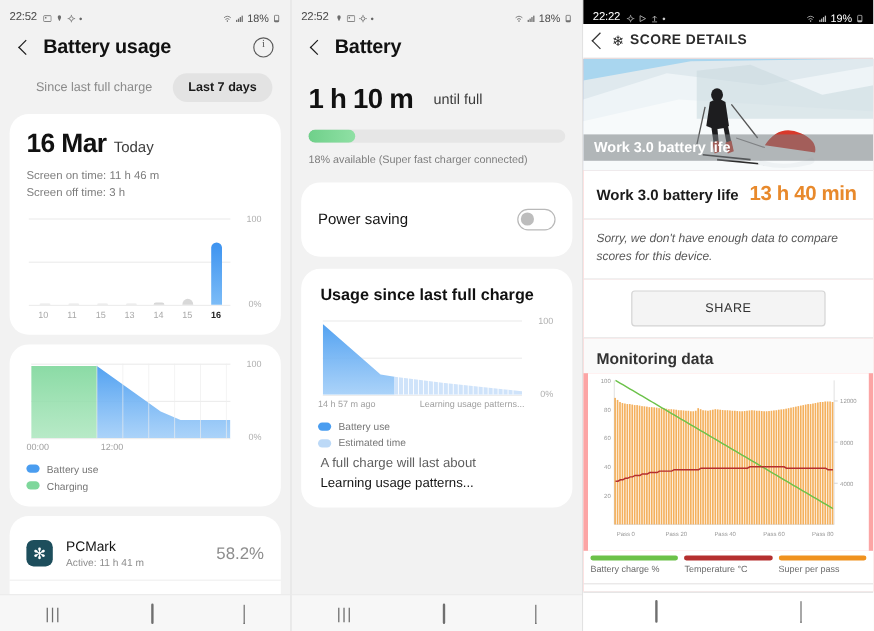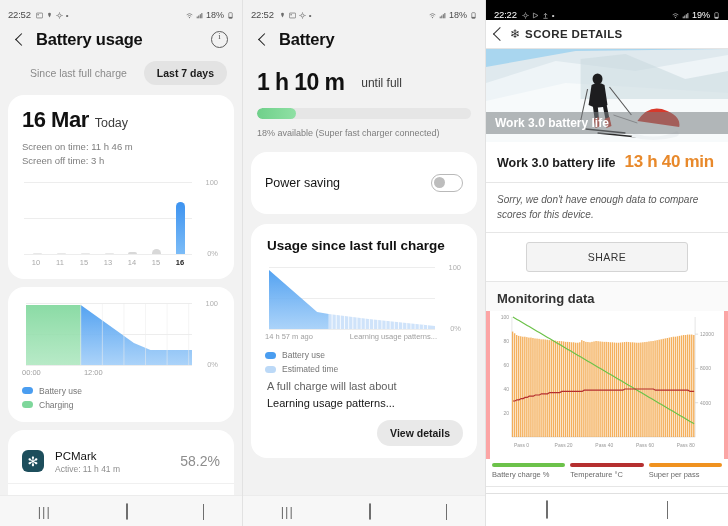--- a/index.html
+++ b/index.html
@@ -423,23 +423,20 @@
             </div>
           <div class="lg">
               <i class="dot" style="background:#bcd9f7"></i>
               <span>Estimated time</span>
             </div>
         </div>
 
         <div class="fulltext">
           <div>A full charge will last about</div>
           <div style="color:#151515;">Learning usage patterns...</div>
-        </div>
-        <div class="vdwrap">
-          <span class="vdbtn">View details</span>
         </div>
       </div>
 
     </div>
 
     <div class="navbar">
       <span class="nb nb-lines">|||</span>
       <span class="nb"><span class="nb-sq"></span></span>
       <span class="nb"><span class="nb-ch"></span></span>
     </div>

